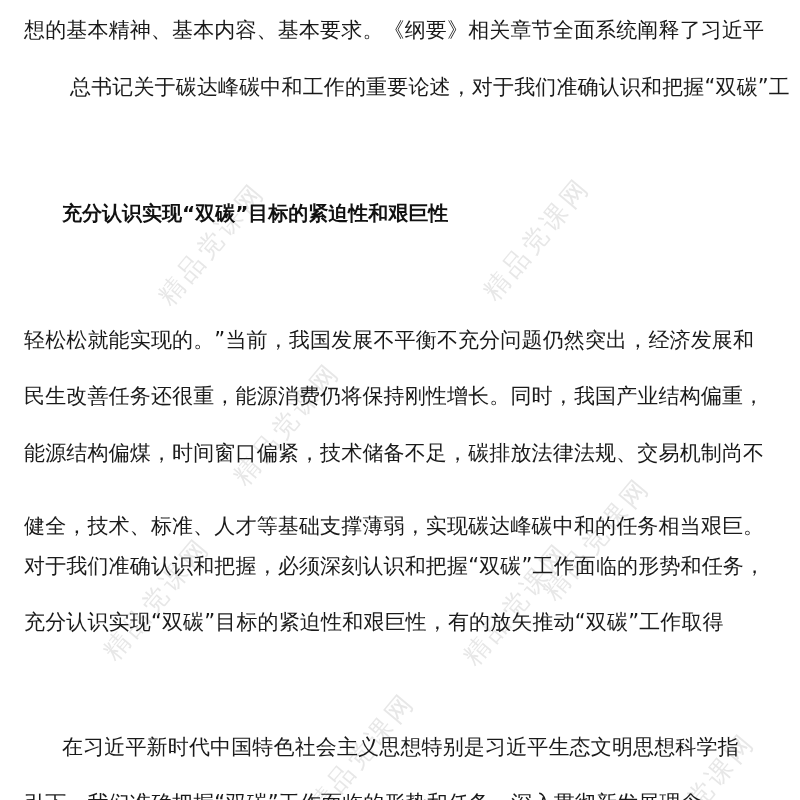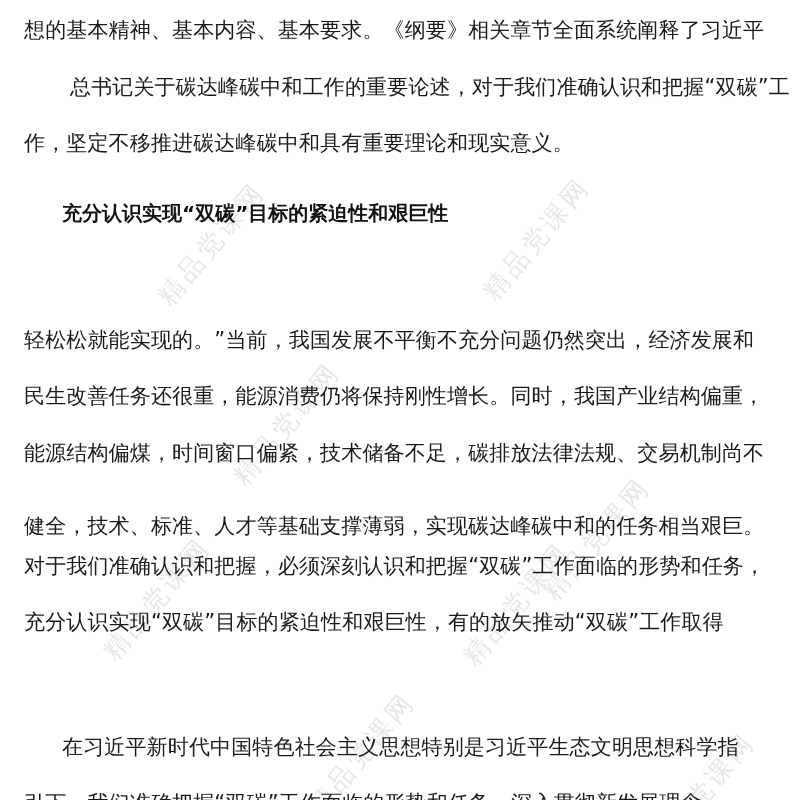--- a/index.html
+++ b/index.html
@@ -64,21 +64,20 @@
   <div class="watermark" style="left:535px; top:585px;">精品党课网</div>
   <div class="watermark" style="left:95px; top:645px;">精品党课网</div>
   <div class="watermark" style="left:455px; top:650px;">精品党课网</div>
   <div class="watermark" style="left:300px; top:800px;">精品党课网</div>
   <div class="watermark" style="left:640px; top:840px;">精品党课网</div>
 
   <div class="text-layer">
 
     <div class="line" style="top:17px;">想的基本精神、基本内容、基本要求。《纲要》相关章节全面系统阐释了习近平</div>
     <div class="line" style="top:74px;margin-left:46px;">总书记关于碳达峰碳中和工作的重要论述，对于我们准确认识和把握“双碳”工</div>
-    <div class="line" style="top:130px;">作，坚定不移推进碳达峰碳中和具有重要理论和现实意义。</div>
 
     <div class="heading" style="top:200px;">充分认识实现“双碳”目标的紧迫性和艰巨性</div>
 
     <div class="line" style="top:327px;">轻松松就能实现的。”当前，我国发展不平衡不充分问题仍然突出，经济发展和</div>
     <div class="line" style="top:383px;">民生改善任务还很重，能源消费仍将保持刚性增长。同时，我国产业结构偏重，</div>
     <div class="line" style="top:440px;">能源结构偏煤，时间窗口偏紧，技术储备不足，碳排放法律法规、交易机制尚不</div>
     <div class="line" style="top:513px;text-align:right;">健全，技术、标准、人才等基础支撑薄弱，实现碳达峰碳中和的任务相当艰巨。</div>
     <div class="line" style="top:553px;">对于我们准确认识和把握，必须深刻认识和把握“双碳”工作面临的形势和任务，</div>
     <div class="line" style="top:609px;">充分认识实现“双碳”目标的紧迫性和艰巨性，有的放矢推动“双碳”工作取得</div>
 

